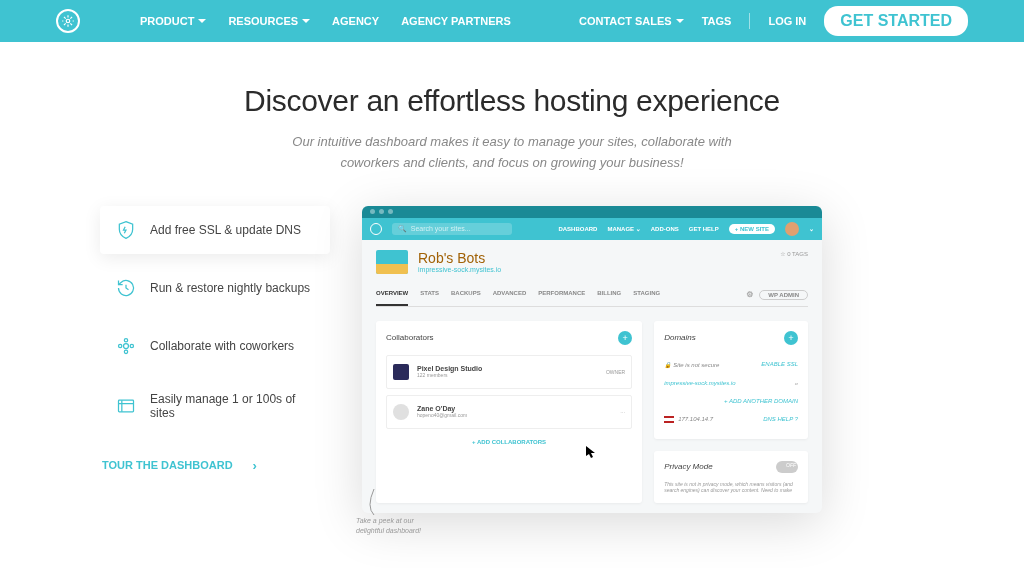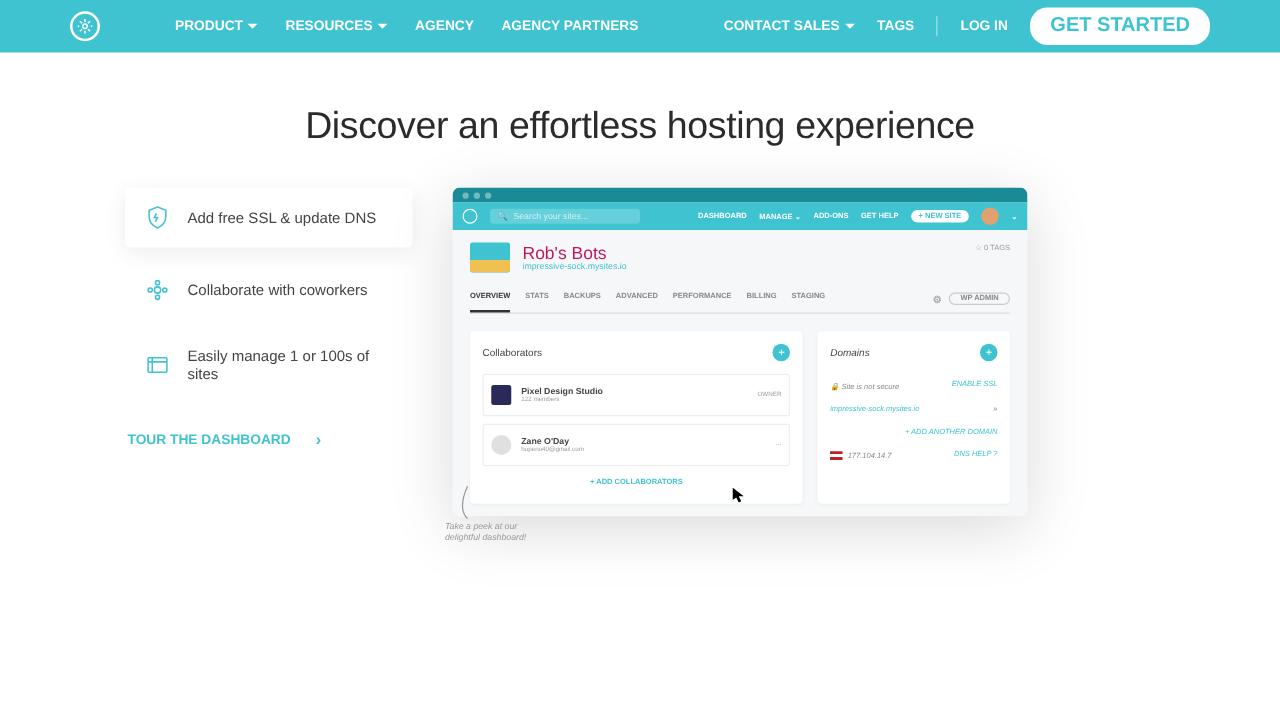--- a/index.html
+++ b/index.html
@@ -29,21 +29,21 @@
   .dash-bar { background:#3fc3d1; height:22px; display:flex;align-items:center; padding:0 8px; color:#fff; gap:10px;}
   .dash-logo{width:12px;height:12px;border:1px solid #fff;border-radius:50%;}
   .dash-search{background:rgba(255,255,255,0.2); border-radius:3px; padding:2px 6px; width:120px; font-size:7px; color:rgba(255,255,255,0.7);display:flex;align-items:center;gap:4px;}
   .dash-nav{margin-left:auto;display:flex;gap:10px;font-size:6px;font-weight:600;align-items:center;}
   .newsite{background:#fff;color:#3fc3d1;padding:2px 6px;border-radius:8px;font-size:6px;}
   .avatar{width:14px;height:14px;border-radius:50%;background:#e0a070;}
   .dash-body{padding:10px 14px;}
   .site-head{display:flex;gap:10px;align-items:flex-start;}
   .thumb{width:32px;height:24px;background:#3fc3d1;border-radius:2px;position:relative;overflow:hidden;}
   .thumb::after{content:'';position:absolute;bottom:0;left:0;right:0;height:10px;background:#f0c050;}
-  .site-name{font-size:14px;color:#be185d;font-weight:500;}
+  .site-name{font-size:14px;color:#a16207;font-weight:500;}
   .site-url{font-size:7px;color:#3fc3d1;}
   .tags{margin-left:auto;font-size:6px;color:#999;}
   .tabs{display:flex;gap:12px;font-size:6px;color:#888;margin-top:16px;border-bottom:1px solid #ddd;padding-bottom:6px;font-weight:600;}
   .tab.active{color:#333;border-bottom:2px solid #333;padding-bottom:4px;margin-bottom:-6px;}
   .tab-right{margin-left:auto;display:flex;gap:6px;align-items:center;}
   .wpadmin{border:1px solid #ccc;border-radius:8px;padding:1px 8px;font-size:6px;}
   .panels{display:flex;gap:12px;margin-top:14px;}
   .panel{background:#fff;border-radius:3px;box-shadow:0 1px 3px rgba(0,0,0,0.05);padding:10px;}
   .panel.l{flex:1.6;}
   .panel.r{flex:1;}
@@ -106,32 +106,43 @@
     <div class="sep"></div>
     <div class="nav-item">
         <span>LOG IN</span>
       </div>
     <div class="btn-pill">GET STARTED</div>
   </div>
 </div>
 
 <div class="hero">
   <h1>Discover an effortless hosting experience</h1>
+  <p>Our intuitive dashboard makes it easy to manage your sites, collaborate with coworkers and clients, and focus on growing your business!</p>
 </div>
 
 <div class="content">
   <div class="features">
     <div class="feature active">
       <div class="ficon">
           <svg width="20" height="20" viewBox="0 0 24 24" fill="none" stroke="currentColor" stroke-width="1.5">
             <path d="M12 2l8 3v6c0 5-3.5 9-8 11-4.5-2-8-6-8-11V5l8-3z"></path>
             <path d="M11 8l-2 4h3l-2 4"></path>
           </svg>
         </div>
       <span>Add free SSL &amp; update DNS</span>
+    </div>
+    <div class="feature">
+      <div class="ficon">
+          <svg width="20" height="20" viewBox="0 0 24 24" fill="none" stroke="currentColor" stroke-width="1.5">
+            <path d="M3 12a9 9 0 1 0 3-6.7L3 8"></path>
+            <path d="M3 3v5h5"></path>
+            <path d="M12 8v4l3 2"></path>
+          </svg>
+        </div>
+      <span>Run &amp; restore nightly backups</span>
     </div>
     <div class="feature">
       <div class="ficon">
           <svg width="20" height="20" viewBox="0 0 24 24" fill="none" stroke="currentColor" stroke-width="1.5">
             <circle cx="12" cy="12" r="3"></circle>
             <circle cx="5" cy="12" r="2"></circle>
             <circle cx="19" cy="12" r="2"></circle>
             <circle cx="12" cy="5" r="2"></circle>
             <circle cx="12" cy="19" r="2"></circle>
           </svg>
@@ -240,20 +251,27 @@
                   <span class="r1">+ ADD ANOTHER DOMAIN</span>
                 </div>
               <div class="drow">
                   <span class="l1" style="display:flex;gap:4px;align-items:center;">
                     <span class="flag"></span>
                     <span>177.104.14.7</span>
                   </span>
                   <span class="r1">DNS HELP ?</span>
                 </div>
             </div>
+            <div class="privacy">
+              <div class="privacy-h">
+                  <span>Privacy Mode</span>
+                  <div class="toggle"></div>
+                </div>
+              <div class="privacy-t">This site is not in privacy mode, which means visitors (and search engines) can discover your content. Need to make</div>
+            </div>
           </div>
         </div>
       </div>
     </div>
     <svg class="arrow-path" width="20" height="30">
         <path d="M10 28 Q 2 20 10 2" fill="none" stroke="#999" stroke-width="1"></path>
       </svg>
     <div class="note">Take a peek at our delightful dashboard!</div>
     <svg class="cursor" style="left:224px;top:240px;" width="10" height="12">
         <path d="M0 0 L0 10 L3 8 L5 12 L7 11 L5 7 L9 7 Z" fill="#000"></path>

